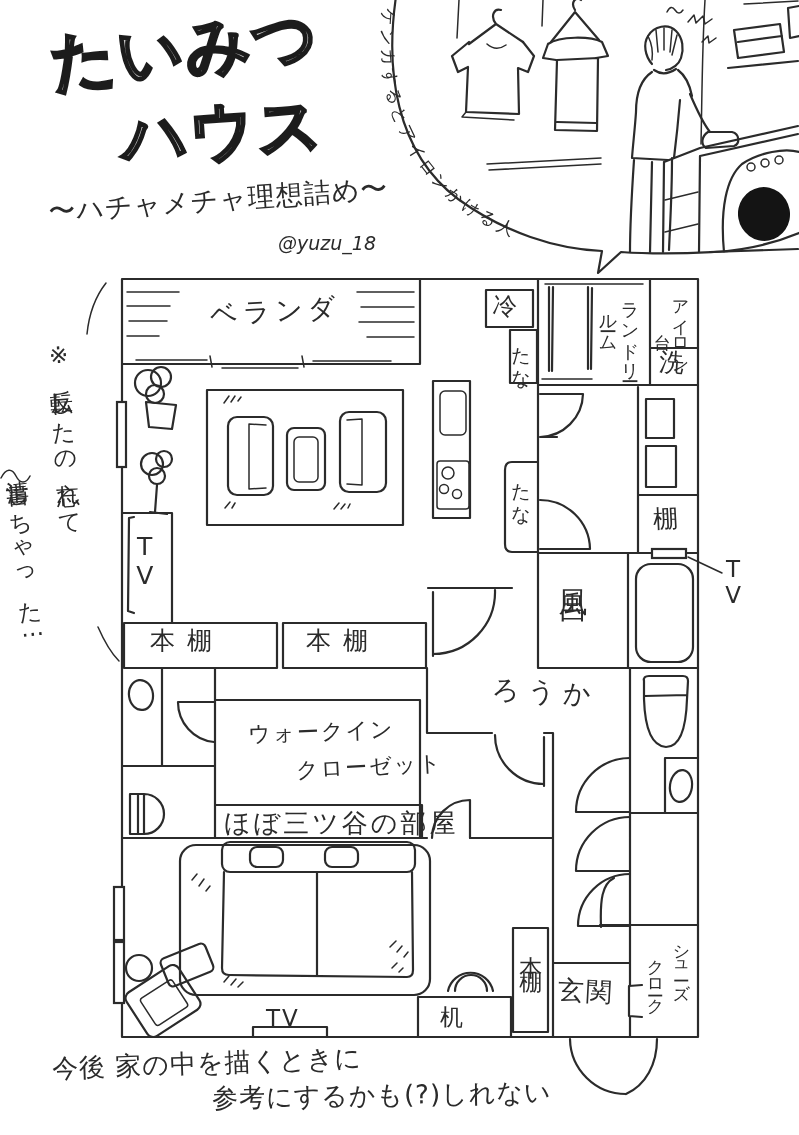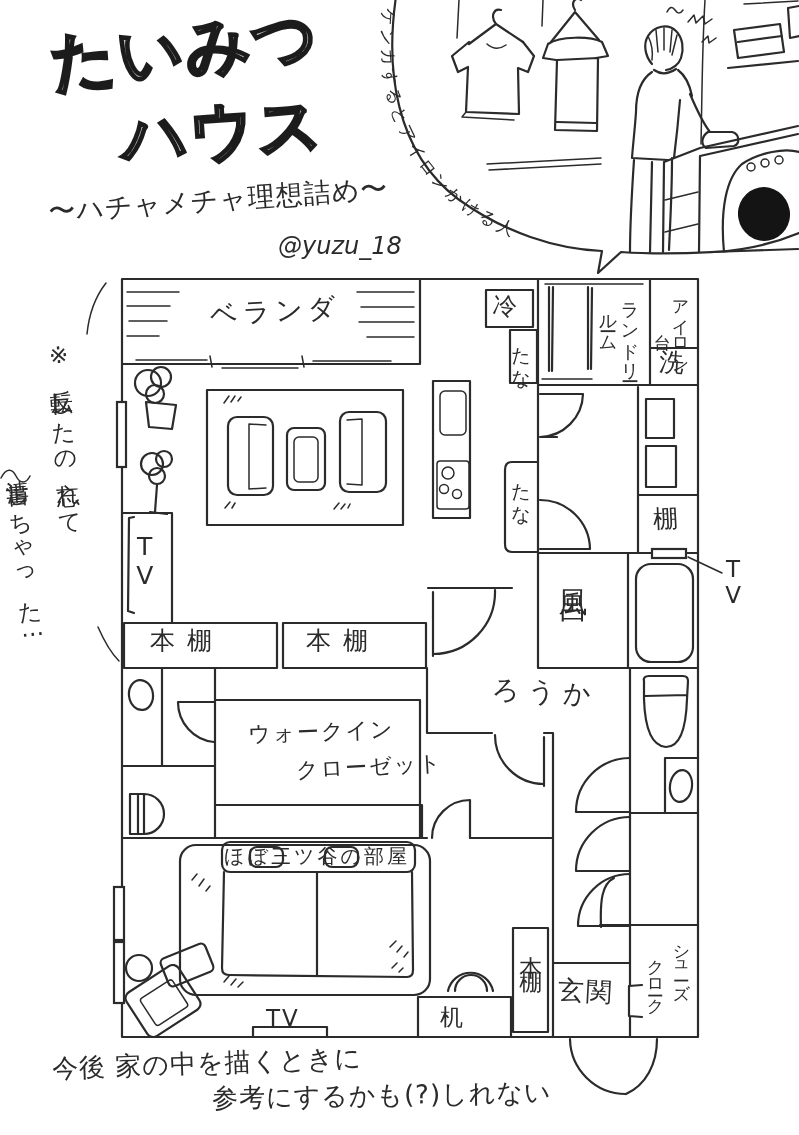--- a/index.html
+++ b/index.html
@@ -208,21 +208,21 @@
   </g>
 
   <g>
     <path class="ln-thin" d="M 106,283 C 95,297 89,314 87,334 M 98,627 C 105,643 111,653 119,661 M 1,478 C 6,468 12,468 16,476 C 20,484 26,484 30,476"></path>
   </g>
 </svg>
 
   <div class="lbl title" style="left:50px;top:16px;font-size:64px;transform:rotate(-6deg);">たいみつ</div>
   <div class="lbl title" style="left:122px;top:98px;font-size:64px;transform:rotate(-4deg);">ハウス</div>
   <div class="lbl hand" style="left:48px;top:186px;font-size:27px;transform:rotate(-4deg);">〜ハチャメチャ理想詰め〜</div>
-  <div class="lbl" style="left:278px;top:234px;font-size:24px;font-style:italic;">@yuzu_18</div>
+  <div class="lbl" style="left:278px;top:234px;font-size:19px;font-style:italic;">@yuzu_18</div>
 
   <div class="lbl v" style="left:52px;top:342px;font-size:23px;transform:rotate(-4deg);letter-spacing:3px;">※反転したの忘れて</div>
   <div class="lbl v" style="left:12px;top:462px;font-size:23px;transform:rotate(-6deg);letter-spacing:3px;">清書しちゃった…</div>
   <div class="lbl" style="left:52px;top:1050px;font-size:26px;transform:rotate(-2deg);letter-spacing:1px;">今後 家の中を描くときに</div>
   <div class="lbl" style="left:212px;top:1082px;font-size:26px;transform:rotate(-1deg);letter-spacing:1px;">参考にするかも(?)しれない</div>
 
   <div class="lbl" style="left:210px;top:297px;font-size:27px;letter-spacing:5px;transform:rotate(-3deg);">ベランダ</div>
   <div class="lbl" style="left:493px;top:294px;font-size:24px;transform:rotate(8deg);">冷</div>
   <div class="lbl v" style="left:511px;top:334px;font-size:19px;">たな</div>
   <div class="lbl v" style="left:620px;top:290px;font-size:18px;">ランドリー</div>
@@ -233,21 +233,21 @@
   <div class="lbl v" style="left:511px;top:470px;font-size:19px;">たな</div>
   <div class="lbl" style="left:653px;top:506px;font-size:25px;transform:rotate(-3deg);">棚</div>
   <div class="lbl v" style="left:558px;top:566px;font-size:29px;letter-spacing:6px;">風呂</div>
   <div class="lbl v" style="left:721px;top:556px;font-size:23px;">TV</div>
   <div class="lbl v" style="left:131px;top:532px;font-size:25px;">TV</div>
   <div class="lbl" style="left:150px;top:628px;font-size:25px;letter-spacing:12px;">本棚</div>
   <div class="lbl" style="left:306px;top:628px;font-size:25px;letter-spacing:12px;">本棚</div>
   <div class="lbl" style="left:492px;top:678px;font-size:27px;letter-spacing:8px;transform:rotate(3deg);">ろうか</div>
   <div class="lbl" style="left:248px;top:720px;font-size:22px;letter-spacing:2px;transform:rotate(-2deg);">ウォークイン</div>
   <div class="lbl" style="left:296px;top:755px;font-size:22px;letter-spacing:2px;transform:rotate(-3deg);">クローゼット</div>
-  <div class="lbl" style="left:224px;top:810px;font-size:20px;letter-spacing:3px;margin-top:36px;">ほぼ三ツ谷の部屋</div>
+  <div class="lbl" style="left:224px;top:810px;font-size:26px;letter-spacing:3px;">ほぼ三ツ谷の部屋</div>
   <div class="lbl" style="left:266px;top:1006px;font-size:23px;letter-spacing:2px;">TV</div>
   <div class="lbl" style="left:440px;top:1005px;font-size:23px;">机</div>
   <div class="lbl v" style="left:519px;top:938px;font-size:23px;letter-spacing:14px;">本棚</div>
   <div class="lbl" style="left:558px;top:978px;font-size:26px;letter-spacing:2px;transform:rotate(3deg);">玄関</div>
   <div class="lbl v" style="left:672px;top:933px;font-size:17px;">シューズ</div>
   <div class="lbl v" style="left:646px;top:948px;font-size:17px;">クローク</div>
 
 </div>
 
 </body></html>

